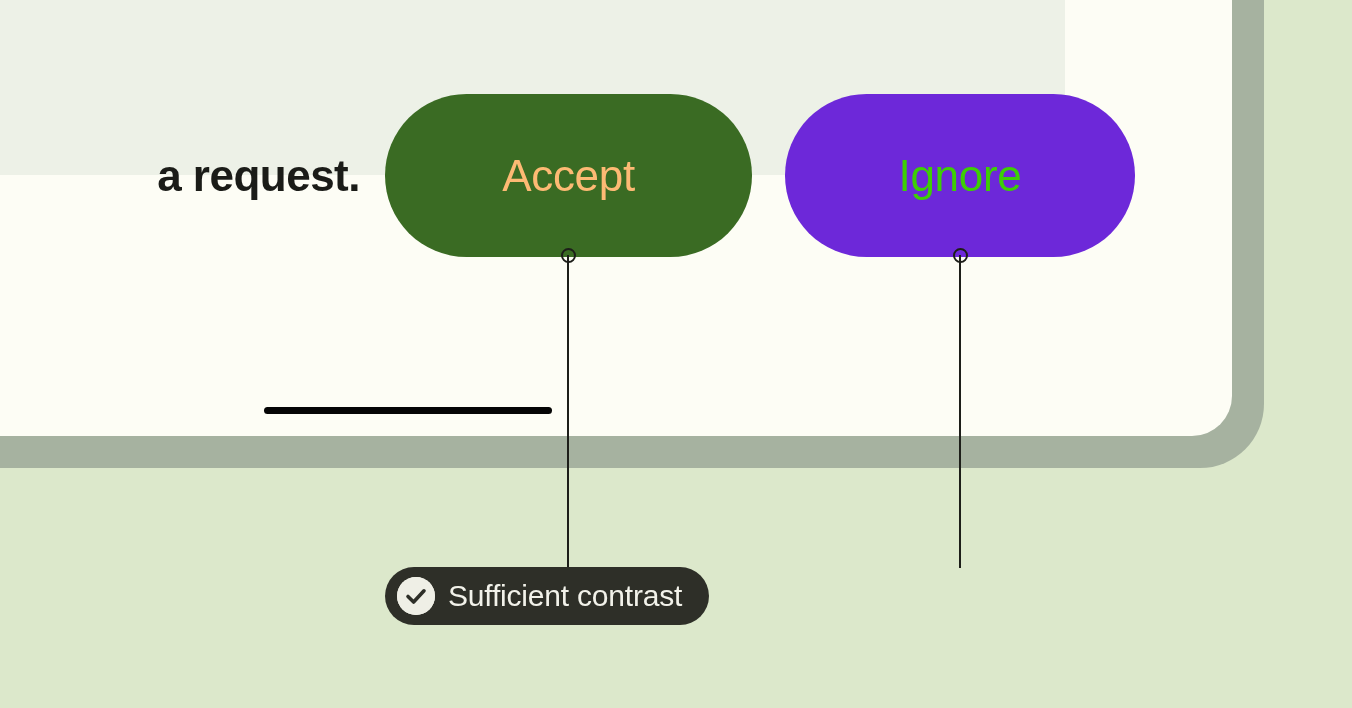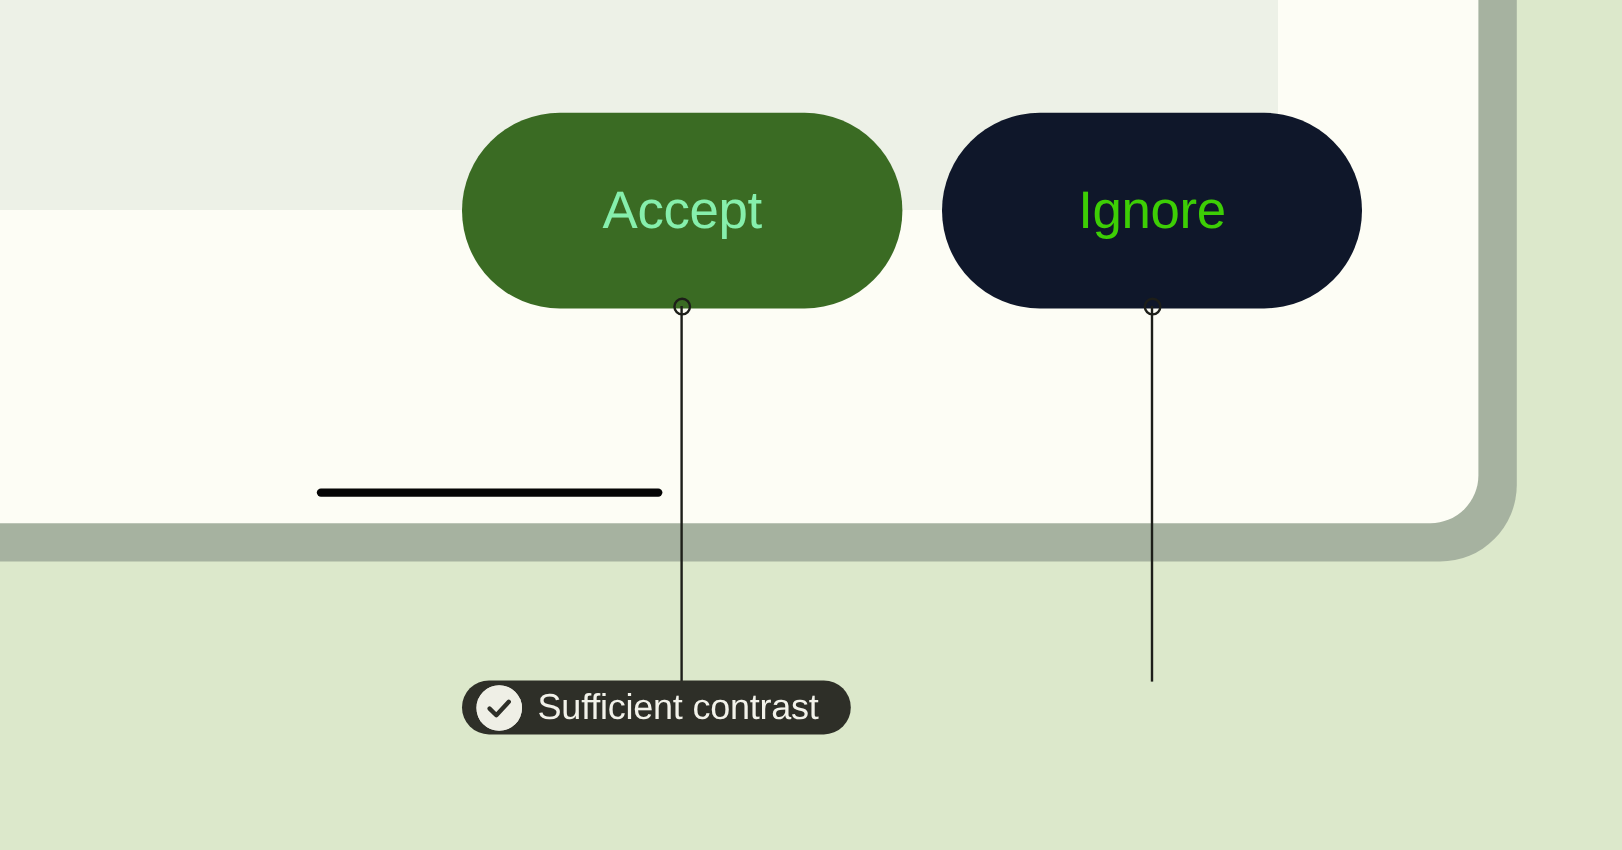--- a/index.html
+++ b/index.html
@@ -87,28 +87,28 @@
     letter-spacing: -0.3px;
     padding: 0;
     cursor: pointer;
   }
   .btn-accept {
     left: 385px;
     top: 94px;
     width: 367px;
     height: 163px;
     background: #3a6b23;
-    color: #86efac;
+    color: #fdba74;
   }
   .btn-ignore {
     left: 785px;
     top: 94px;
     width: 350px;
     height: 163px;
-    background: #0f172a;
+    background: #6d28d9;
     color: #3dce05;
   }
 
   
   .underline-bar {
     position: absolute;
     left: 264px;
     top: 407px;
     width: 288px;
     height: 7px;
@@ -128,21 +128,21 @@
     border-radius: 50%;
     background: transparent;
     box-sizing: border-box;
   }
 
   .badge {
     position: absolute;
     display: flex;
     align-items: center;
     gap: 13px;
-    height: 45px;
+    height: 58px;
     padding: 0 27px 0 12px;
     background: #2e2f28;
     border-radius: 999px;
     box-sizing: border-box;
   }
   .badge-label {
     font-size: 30px;
     font-weight: 400;
     color: #f2f2ea;
     letter-spacing: -0.2px;
@@ -174,20 +174,21 @@
 
 <div id="stage">
 
   <div class="device-bezel"></div>
 
   <div class="app-surface">
 
     <div class="panel panel-main"></div>
   </div>
 
+  <div class="row-text">a request.</div>
 
   <button class="btn btn-accept">Accept</button>
 
   <button class="btn btn-ignore">Ignore</button>
 
   <div class="underline-bar"></div>
 
   <div class="callout-line" id="line-accept"></div>
   <div class="callout-dot" id="dot-accept"></div>
   <div class="badge" id="badge-accept">

